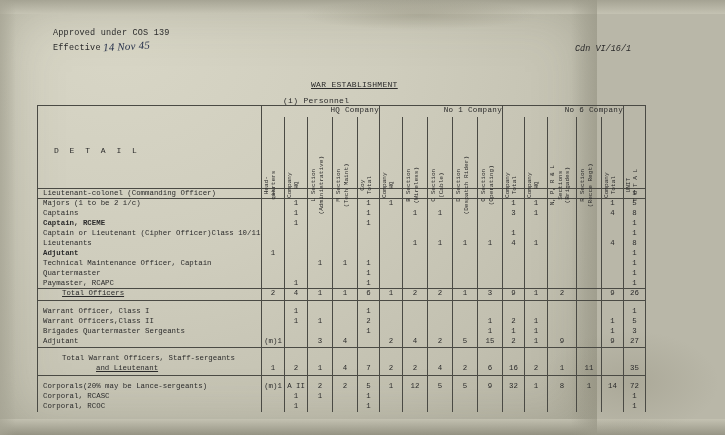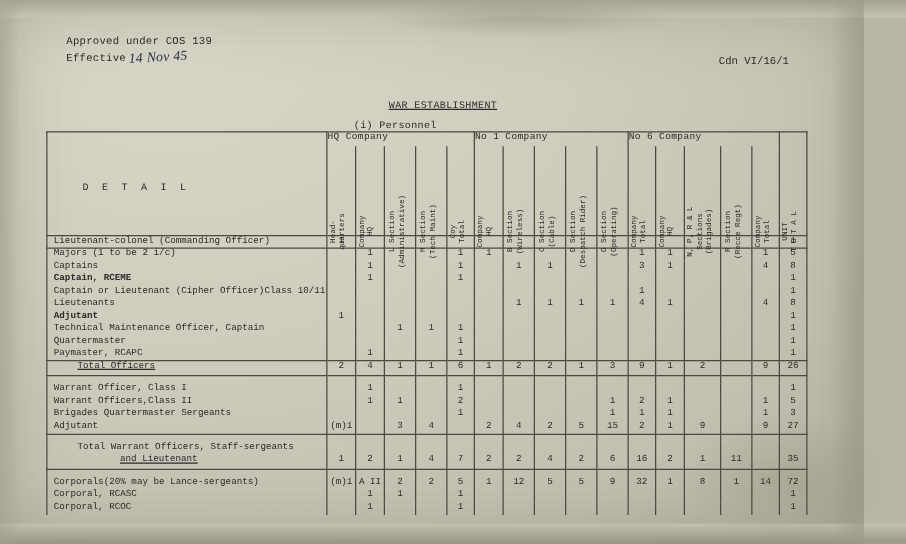--- a/index.html
+++ b/index.html
@@ -2,21 +2,21 @@
 <html><head>
 <meta charset="utf-8">
 <style>
   html,body{margin:0;padding:0;}
   body{
     width:725px;height:435px;overflow:hidden;
     background:#b9b7a8;
     font-family:"Liberation Mono", monospace;
   }
   #sheet{
-    position:absolute;left:0;top:0;width:691px;height:435px;
+    position:absolute;left:0;top:0;width:597px;height:435px;
     background:
       radial-gradient(ellipse at 20% 10%, #d8d6c6 0%, #cfcdbd 40%, #c2c0b0 75%, #b3b1a1 100%);
     box-shadow:inset 0 0 60px rgba(90,88,72,.35);
   }
   
   .edge-top{position:absolute;left:0;top:0;width:725px;height:14px;
     background:linear-gradient(#9e9c8c,#c8c6b6);opacity:.75;}
   .edge-bot{position:absolute;left:0;bottom:0;width:725px;height:16px;
     background:linear-gradient(#c6c4b4,#8f8d7d);opacity:.8;}
   .edge-left{position:absolute;left:0;top:0;width:16px;height:435px;
@@ -28,39 +28,39 @@
   .stain2{position:absolute;left:540px;top:330px;width:180px;height:105px;
     background:radial-gradient(ellipse at center,rgba(120,116,96,.22),rgba(120,116,96,0) 70%);}
 
   .ink{color:#2b2b2b;}
   .doc{position:absolute;left:0;top:0;width:725px;height:435px;}
 
   .approved{position:absolute;left:53px;top:28px;font-size:8.5px;letter-spacing:.2px;}
   .effective{position:absolute;left:53px;top:40px;font-size:8.5px;letter-spacing:.2px;}
   .hand{font-family:"Liberation Serif",serif;font-style:italic;font-size:11px;
     color:#26304a;transform:rotate(-3deg);display:inline-block;margin-left:2px;}
-  .cdn{position:absolute;left:575px;top:44px;font-size:8.5px;}
+  .cdn{position:absolute;left:575px;top:44px;font-size:8.5px;font-style:italic;}
 
   .title{position:absolute;left:238px;top:58px;font-size:9.5px;letter-spacing:.3px;
     text-decoration:underline;font-weight:bold;}
   .we{position:absolute;left:311px;top:80px;font-size:8px;letter-spacing:.3px;
     text-decoration:underline;}
   .pers{position:absolute;left:283px;top:96px;font-size:8px;letter-spacing:.3px;text-align:right;}
 
   
   table.grid{position:absolute;left:37px;top:105px;border-collapse:collapse;
     font-size:7.4px;line-height:1.18;}
   table.grid td,table.grid th{border:1px solid #4a4a44;padding:0;vertical-align:top;}
   .nb-t{border-top:none !important;}
   .nb-b{border-bottom:none !important;}
 
   .detail-h{width:223px;height:82px;position:relative;}
-  .detail-h span{position:absolute;left:28px;top:40px;letter-spacing:3px;font-size:8px;}
-
-  .grp{text-align:left;font-size:7.6px;height:11px;letter-spacing:.3px;}
+  .detail-h span{position:absolute;left:16px;top:40px;letter-spacing:3px;font-size:8px;}
+
+  .grp{text-align:right;font-size:7.6px;height:11px;letter-spacing:.3px;}
   .vert2{height:71px;position:relative;}
   .vert2 .l1,.vert2 .l2{
     position:absolute;bottom:3px;transform-origin:center bottom;
     transform:translateX(-50%) rotate(-90deg);white-space:nowrap;font-size:6.1px;
   }
   .vert2 .l1{left:38%;}
   .vert2 .l2{left:70%;}
 
   .c{text-align:center;}
   .rowtxt{padding-left:5px !important;white-space:nowrap;}

